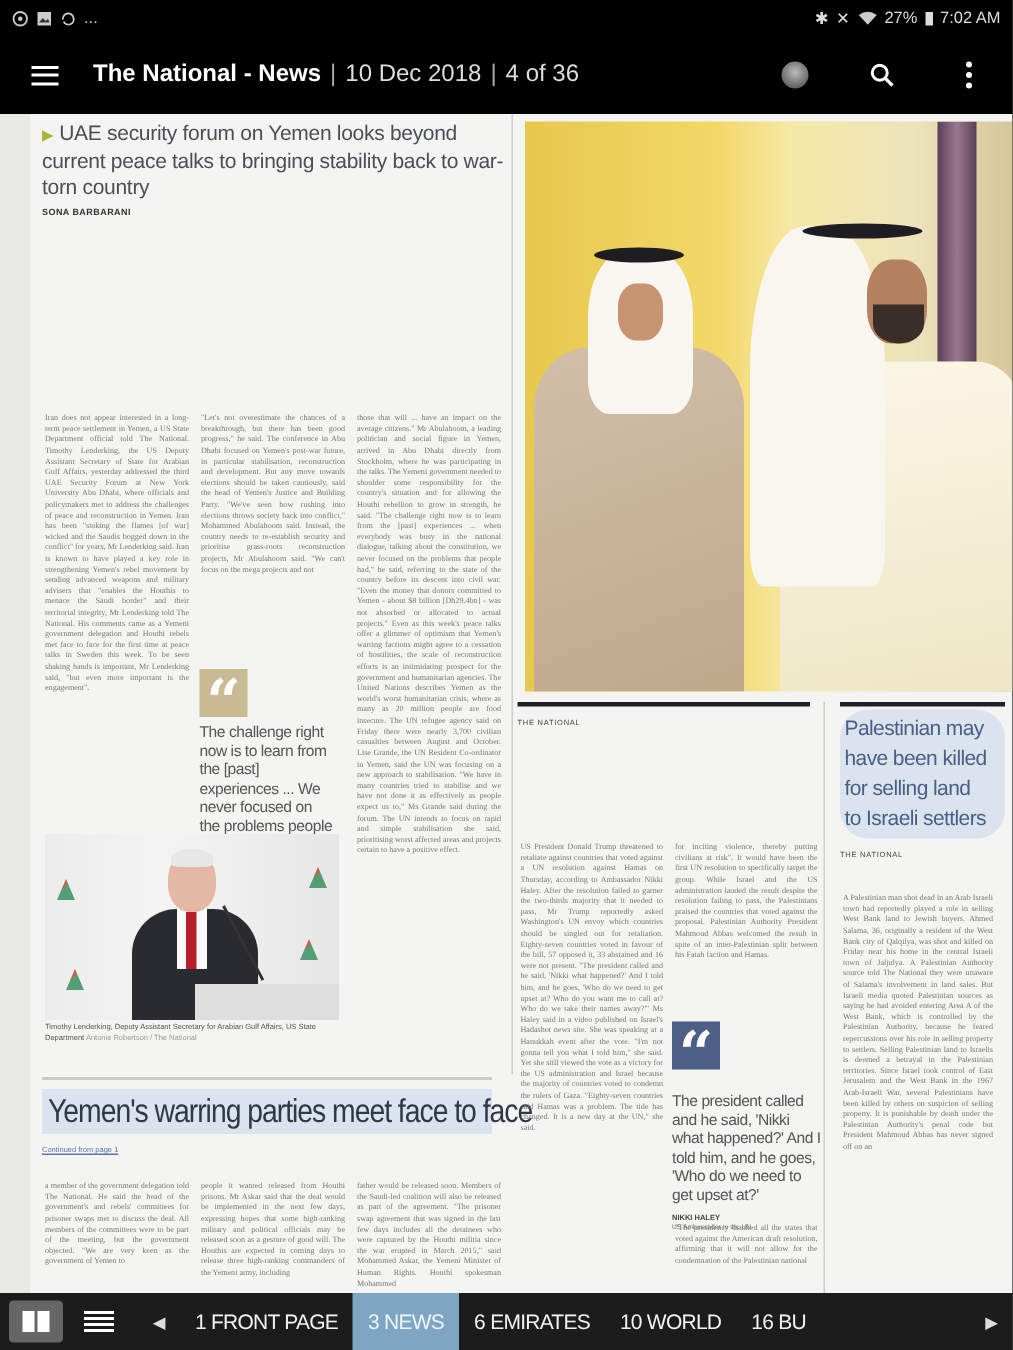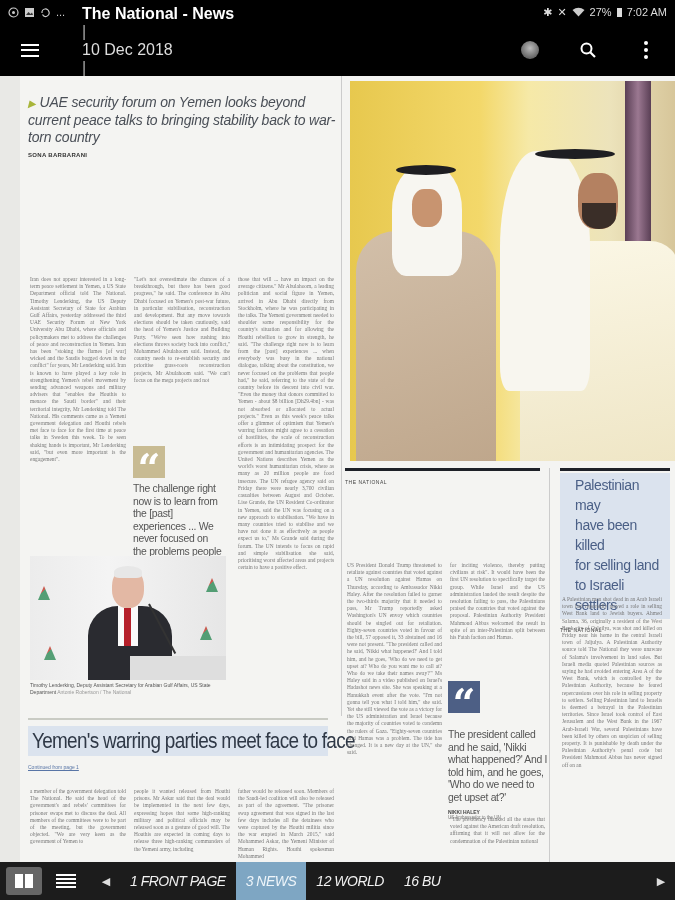--- a/index.html
+++ b/index.html
@@ -10,39 +10,39 @@
   .status-bar { position: absolute; left: 0; top: 0; width: 675px; height: 24px; background: #000; color: #ddd; font-size: 11px; display: flex; align-items: center; padding: 0 8px; }
   .status-left { display: flex; gap: 5px; align-items: center; }
   .status-left span { font-size: 11px; color: #ccc; }
   .status-right { margin-left: auto; display: flex; gap: 5px; align-items: center; color: #ddd; font-size: 11px; }
 
   
   .app-bar { position: absolute; left: 0; top: 24px; width: 675px; height: 52px; background: #000; display: flex; align-items: center; color: #fff; }
   .menu-btn { width: 60px; height: 52px; display: flex; align-items: center; justify-content: center; cursor: pointer; }
   .hamburger { width: 18px; height: 13px; display: flex; flex-direction: column; justify-content: space-between; }
   .hamburger i { display: block; height: 2px; background: #fff; }
-  .title-wrap { display: flex; align-items: baseline; font-size: 16px; margin-left: 16px; flex-direction: column; }
+  .title-wrap { display: flex; align-items: baseline; font-size: 16px; margin-left: 2px; }
   .pub-title { font-weight: bold; color: #fff; font-size: 16px; }
   .sep { color: #aaa; margin: 0 6px; font-weight: normal; }
   .meta { color: #ddd; font-size: 16px; }
   .app-actions { margin-left: auto; display: flex; align-items: center; gap: 0; }
   .app-actions .act { width: 58px; height: 52px; display: flex; align-items: center; justify-content: center; cursor: pointer; }
   .avatar { width: 18px; height: 18px; border-radius: 50%; background: radial-gradient(circle at 50% 40%, #bbb, #666 70%); }
   .kebab { display: flex; flex-direction: column; gap: 3px; }
   .kebab i { width: 4px; height: 4px; border-radius: 50%; background: #fff; display: block; }
 
   
   .page { position: absolute; left: 0; top: 76px; width: 675px; height: 786px; background: #f4f4f2; overflow: hidden; }
   .page-edge-left { position: absolute; left: 0; top: 0; width: 20px; height: 786px; background: #e9e9e6; }
 
   
   .lead { position: absolute; left: 28px; top: 0; width: 308px; }
   .headline-box { background: #dbe3ee; padding: 0 4px 4px 4px; margin-top: -10px; }
   .headline { font-family: "DejaVu Sans", sans-serif; font-weight: bold; font-size: 38px; line-height: 44px; color: #1d232d; letter-spacing: -1px; transform: scaleX(0.78); transform-origin: left top; width: 128%; white-space: nowrap; }
-  .deck { font-size: 14px; color: #4a4f57; line-height: 17px; margin-top: 18px; letter-spacing: -0.2px; font-style: italic; }
+  .deck { font-size: 14px; color: #4a4f57; line-height: 17px; margin-top: 4px; letter-spacing: -0.2px; }
   .deck .tri { color: #a8b53a; font-size: 10px; margin-right: 4px; }
   .byline { font-size: 6px; font-weight: bold; color: #333; margin-top: 6px; letter-spacing: 0.3px; }
 
   .body-cols { position: absolute; display: flex; gap: 8px; }
   .col { font-family: "Liberation Serif", serif; font-size: 5.4px; line-height: 7.2px; color: #777; text-align: justify; overflow: hidden; }
 
   
   .pullquote { position: absolute; left: 133px; top: 370px; width: 90px; }
   .quote-mark { width: 32px; height: 32px; background: #c8bb93; color: #fff; font-size: 40px; font-weight: bold; line-height: 44px; text-align: center; font-family: "DejaVu Serif", serif; }
   .quote-text { font-size: 10.4px; line-height: 12.5px; color: #555; margin-top: 5px; letter-spacing: -0.3px; }
@@ -87,35 +87,35 @@
   .headline3-box { background: #dbe3ee; padding: 2px 3px 4px 3px; }
   .headline3 { font-family: "DejaVu Sans", sans-serif; font-size: 20px; line-height: 27px; color: #1d2430; font-weight: bold; letter-spacing: -0.8px; transform: scaleX(0.82); transform-origin: left top; width: 122%; white-space: nowrap; }
   .credit { font-size: 5px; color: #444; letter-spacing: 0.5px; margin-top: 8px; }
 
   .pullquote2 { position: absolute; left: 448px; top: 605px; width: 100px; }
   .quote-mark2 { width: 32px; height: 32px; background: #4d5f85; color: #fff; font-size: 40px; font-weight: bold; line-height: 44px; text-align: center; font-family: "DejaVu Serif", serif; }
   .quote-text2 { font-size: 10.4px; line-height: 12.6px; color: #555; margin-top: 16px; letter-spacing: -0.3px; }
 
   
   .story4 { position: absolute; left: 560px; top: 392px; width: 110px; }
-  .headline4-box { background: #dbe3ee; padding: 2px 3px 4px 15px; }
+  .headline4-box { background: #dbe3ee; padding: 2px 3px 4px 3px; border-radius: 19px; }
   .headline4 { font-size: 14px; line-height: 20px; color: #4a5f86; letter-spacing: -0.4px; }
 
   .vrule { position: absolute; width: 1px; background: #ccc; }
 
   
   .bottom-bar { position: absolute; left: 0; top: 862px; width: 675px; height: 38px; background: rgba(30,30,30,0.92); display: flex; align-items: center; color: #eee; }
   .view-btn { width: 36px; height: 28px; display: flex; align-items: center; justify-content: center; margin-left: 6px; border-radius: 3px; cursor: pointer; }
   .view-btn.active { background: #666; }
   .two-page { display: flex; gap: 2px; }
   .two-page i { width: 8px; height: 14px; background: #fff; display: block; }
   .list-icon { display: flex; flex-direction: column; gap: 2px; }
   .list-icon i { width: 20px; height: 2px; background: #fff; display: block; }
   .nav-arrow { width: 28px; height: 38px; display: flex; align-items: center; justify-content: center; color: #ddd; font-size: 11px; cursor: pointer; }
-  .sections { display: flex; align-items: stretch; height: 38px; overflow: hidden; flex: 1; font-style: italic; }
+  .sections { display: flex; align-items: stretch; height: 38px; overflow: hidden; flex: 1; }
   .section-tab { padding: 0 10px; font-size: 14px; display: flex; align-items: center; white-space: nowrap; color: #f2f2f2; letter-spacing: -0.5px; cursor: pointer; }
   .section-tab.active { background: #7ea6c3; color: #eef5fa; }
 </style>
 </head>
 <body>
 
 <div class="status-bar">
   <div class="status-left">
     <svg width="11" height="11" viewBox="0 0 11 11">
         <circle cx="5.5" cy="5.5" r="4.5" fill="none" stroke="#ccc" stroke-width="1.2"></circle>
@@ -291,19 +291,20 @@
         <i></i>
         <i></i>
       </div>
   </div>
   <div class="nav-arrow" style="margin-left:8px;">
       <span>◀</span>
     </div>
   <div class="sections">
     <div class="section-tab">1 FRONT PAGE</div>
     <div class="section-tab active">3 NEWS</div>
-    <div class="section-tab">12 WORLD</div>
+    <div class="section-tab">6 EMIRATES</div>
+    <div class="section-tab">10 WORLD</div>
     <div class="section-tab">16 BU</div>
   </div>
   <div class="nav-arrow">
       <span>▶</span>
     </div>
 </div>
 
 </body></html>

